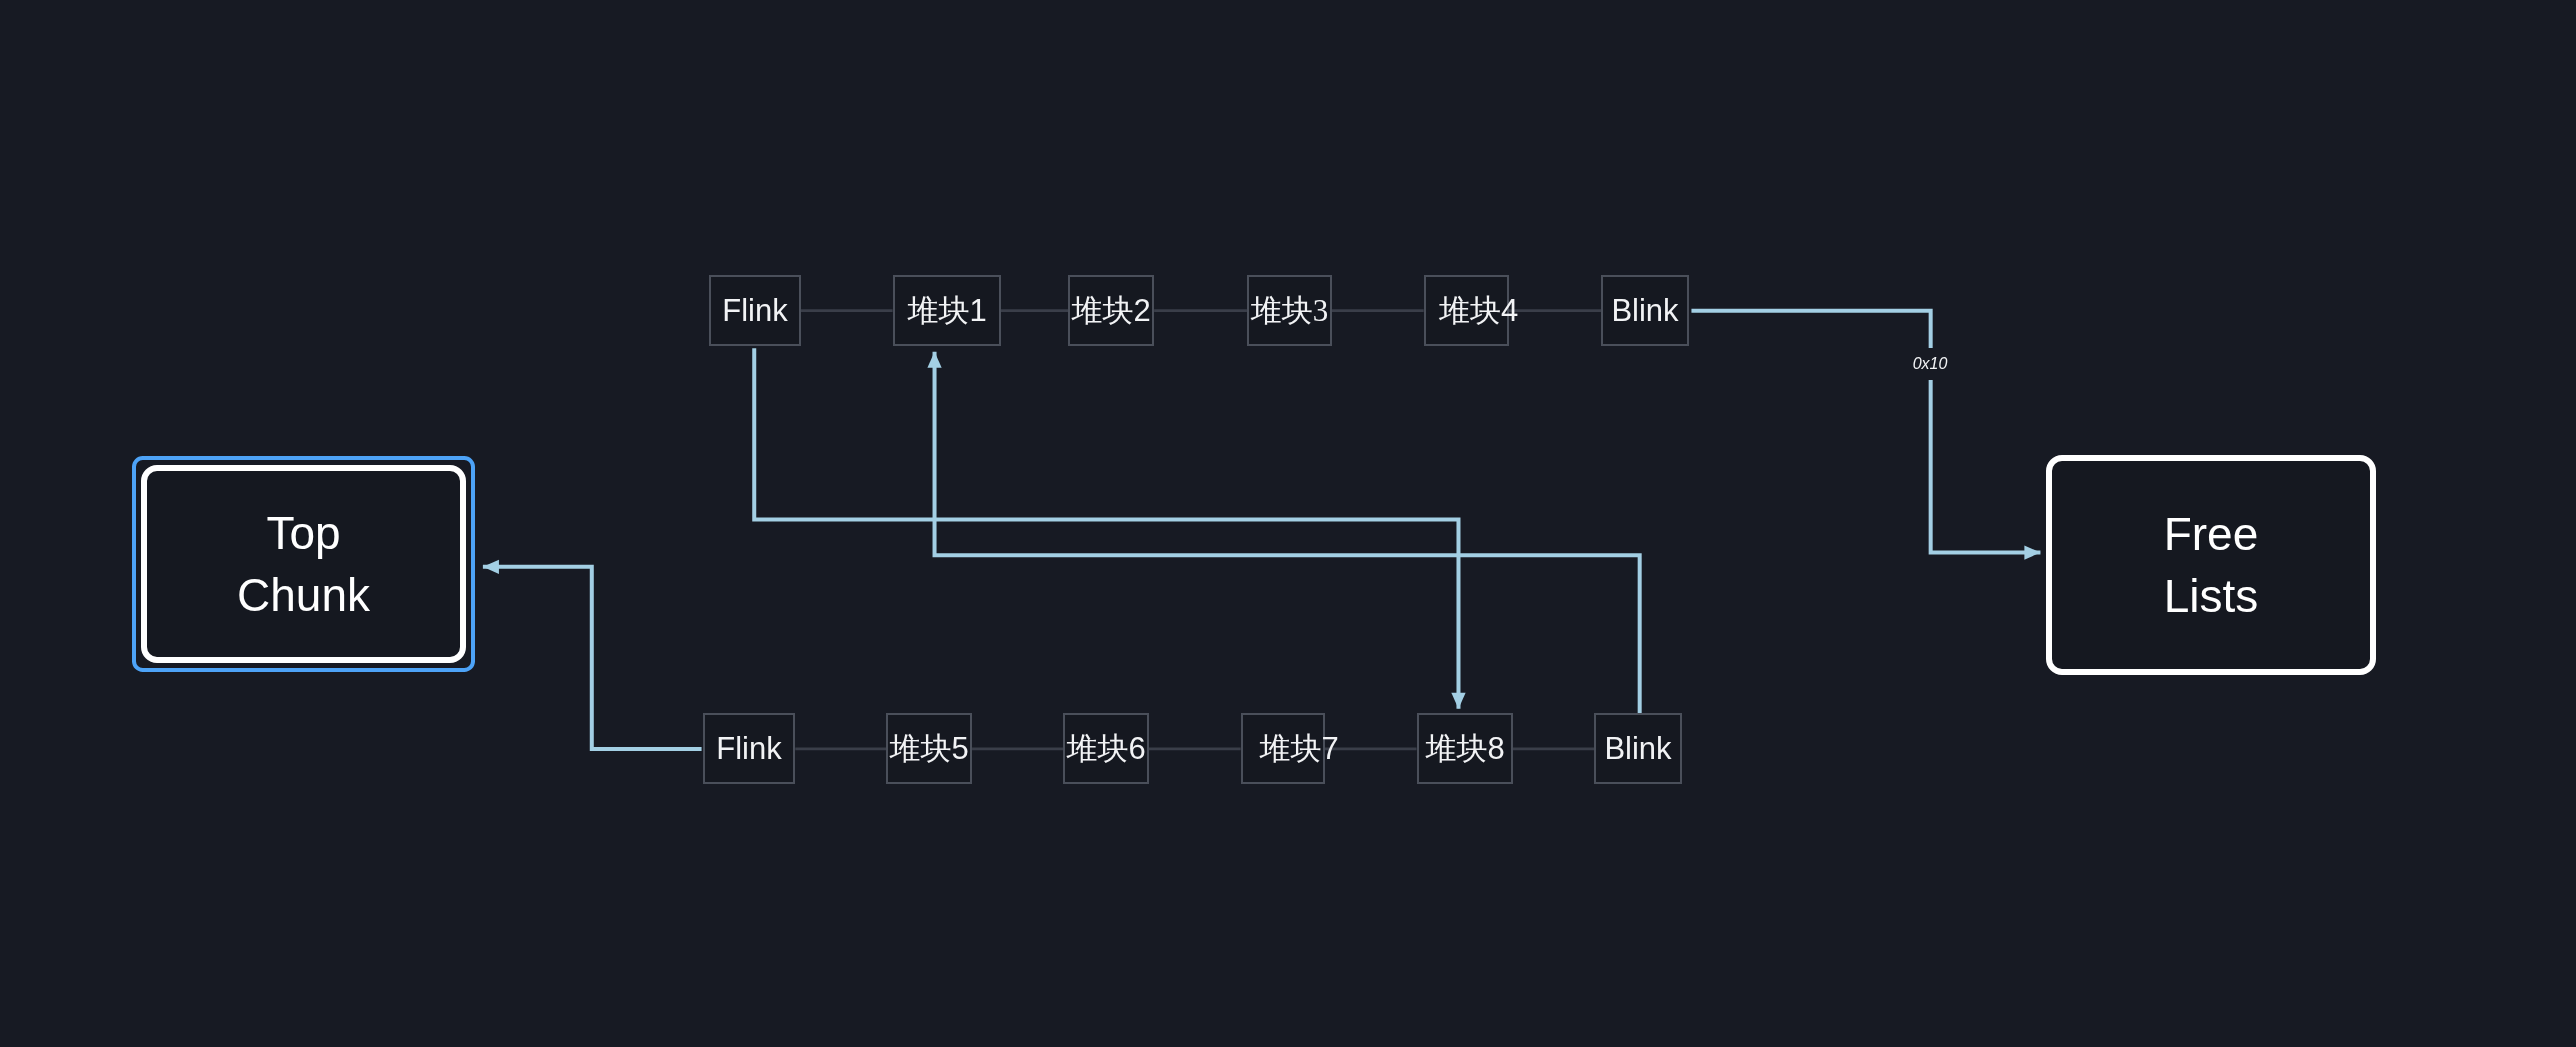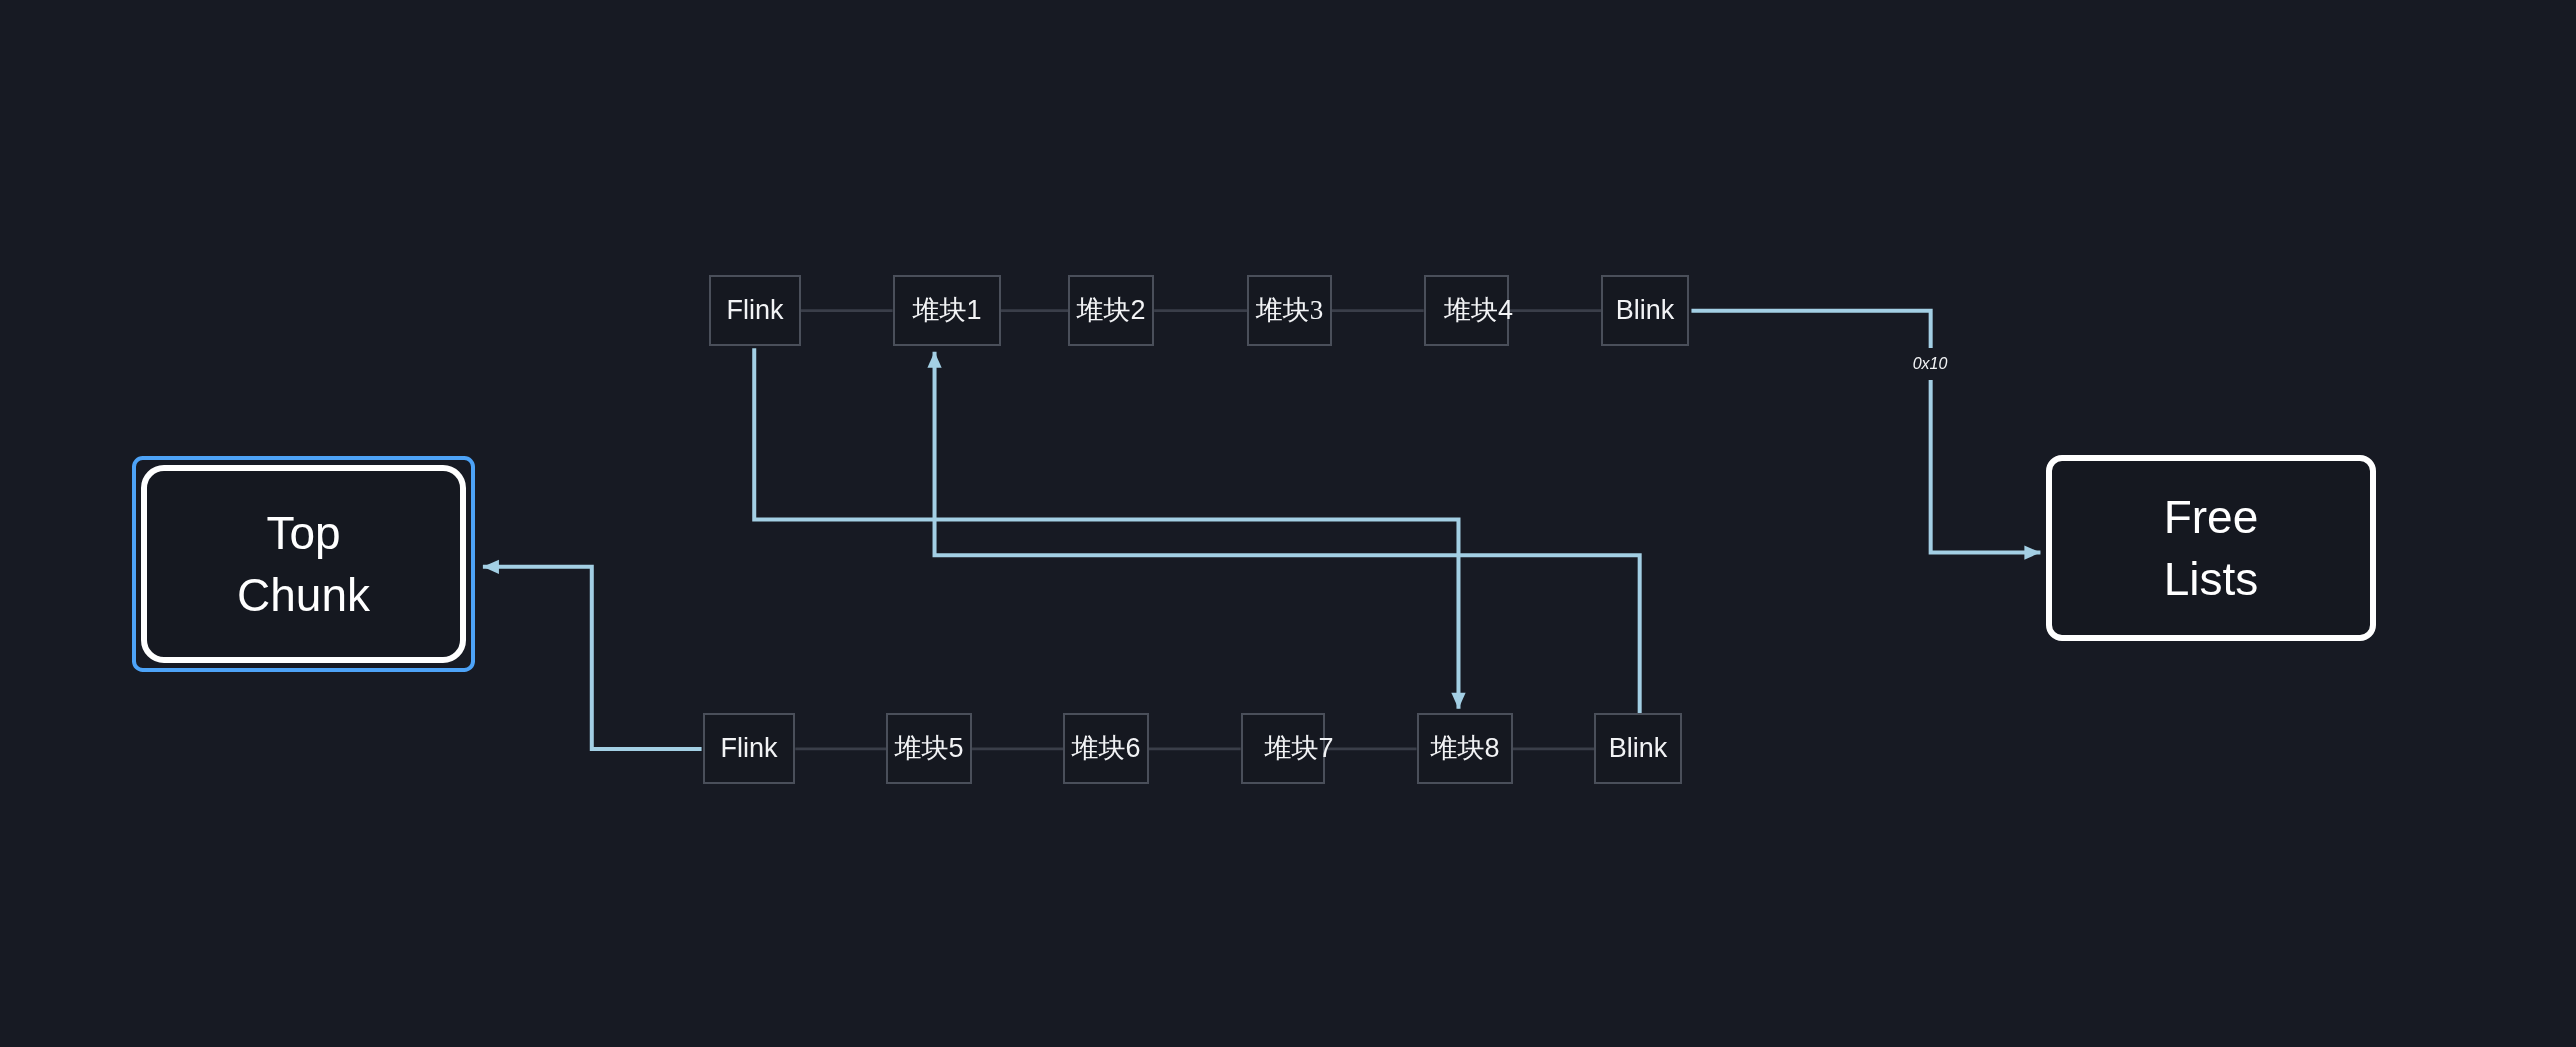--- a/index.html
+++ b/index.html
@@ -10,41 +10,41 @@
     font-family:"Liberation Sans","DejaVu Sans",sans-serif;
     overflow:hidden;
   }
   svg.wires{position:absolute;left:0;top:0;z-index:1;}
   .node{
     position:absolute;z-index:2;box-sizing:border-box;
     height:71px;
     border:2.7px solid var(--node-border,#4a4f5a);
     background:var(--node-fill,#151820);
     display:flex;align-items:center;justify-content:center;
-    color:var(--text,#f2f3f5);font-size:27px;line-height:1;
+    color:var(--text,#f2f3f5);font-size:31px;line-height:1;
     white-space:nowrap;
   }
   .row-top .node{top:275px;}
   .big-box{
     position:absolute;z-index:2;box-sizing:border-box;
     border:6.2px solid var(--white,#ffffff);
     border-radius:16px;
     background:var(--node-fill,#151820);
     display:flex;flex-direction:column;align-items:center;justify-content:center;
     color:var(--white,#ffffff);font-size:46px;line-height:62px;
   }
   .selection-frame{
     position:absolute;z-index:2;box-sizing:border-box;
     border:4.5px solid var(--selection,#4da3f7);
     border-radius:10.7px;
     padding:5.4px;
   }
   .selection-frame .big-box{
     position:relative;width:100%;height:100%;
-    border-radius:23px;
+    border-radius:16px;
   }
   .edge-label{
     position:absolute;z-index:3;
     background:var(--bg,#171a23);
     color:var(--text,#f2f3f5);
     font-style:italic;font-size:16px;line-height:32px;
     text-align:center;
   }
 </style>
 </head>
@@ -110,21 +110,21 @@
     </div>
   </div>
 
   <div class="selection-frame" style="left:132px;top:456px;width:343px;height:216px;">
     <div class="big-box">
       <span>Top</span>
       <span>Chunk</span>
     </div>
   </div>
 
-  <div class="big-box" style="left:2046px;top:455px;width:330px;height:186px;">
+  <div class="big-box" style="left:2046px;top:455px;width:330px;height:220px;">
     <span>Free</span>
     <span>Lists</span>
   </div>
 
   <div class="edge-label" style="left:1890px;top:348px;width:80px;height:32px;">0x10</div>
 
 </div>
 
 
 </body></html>

